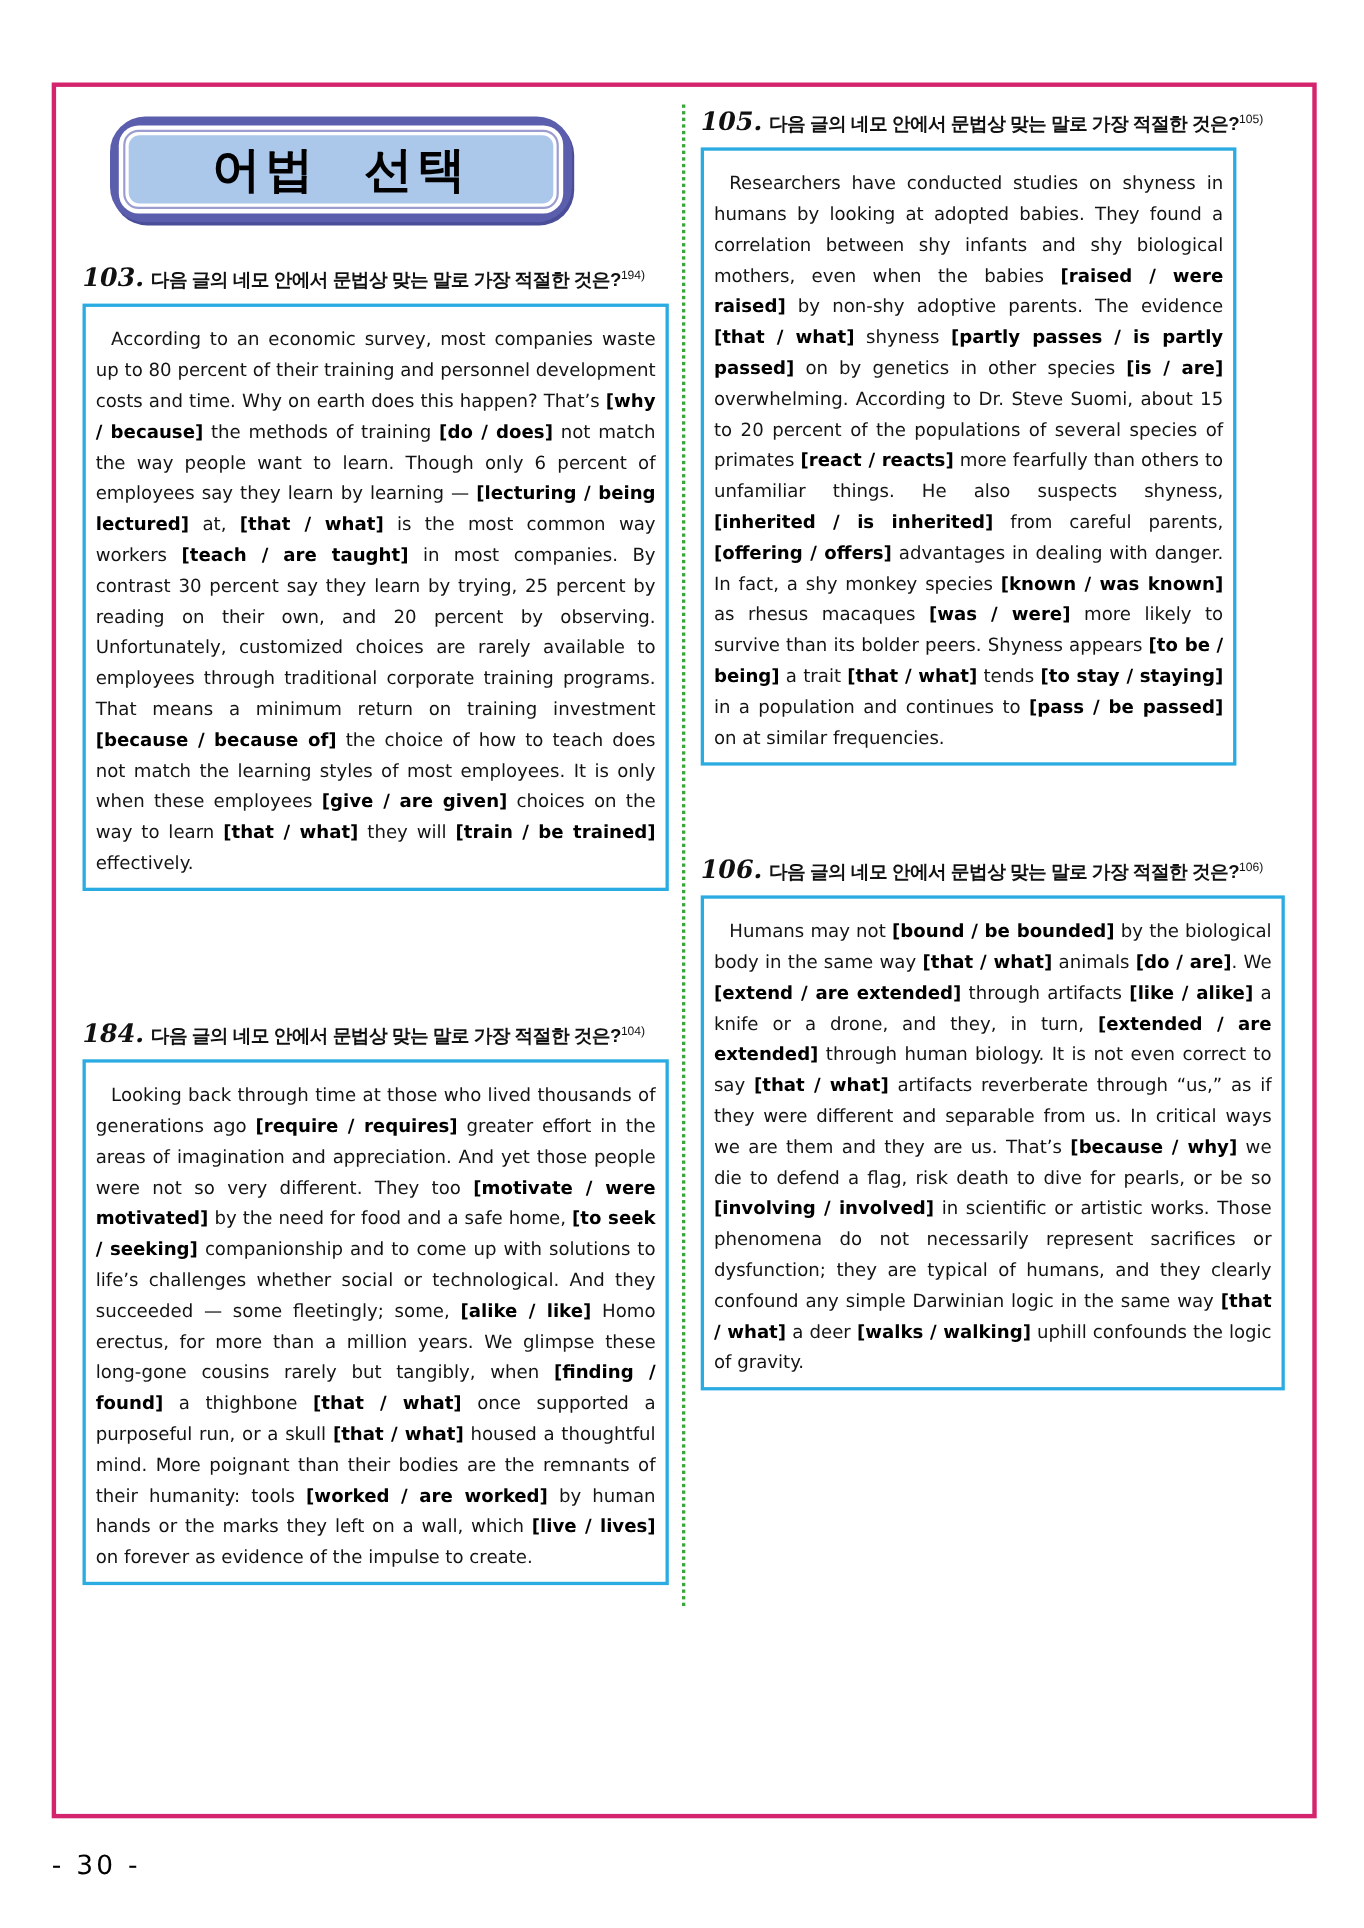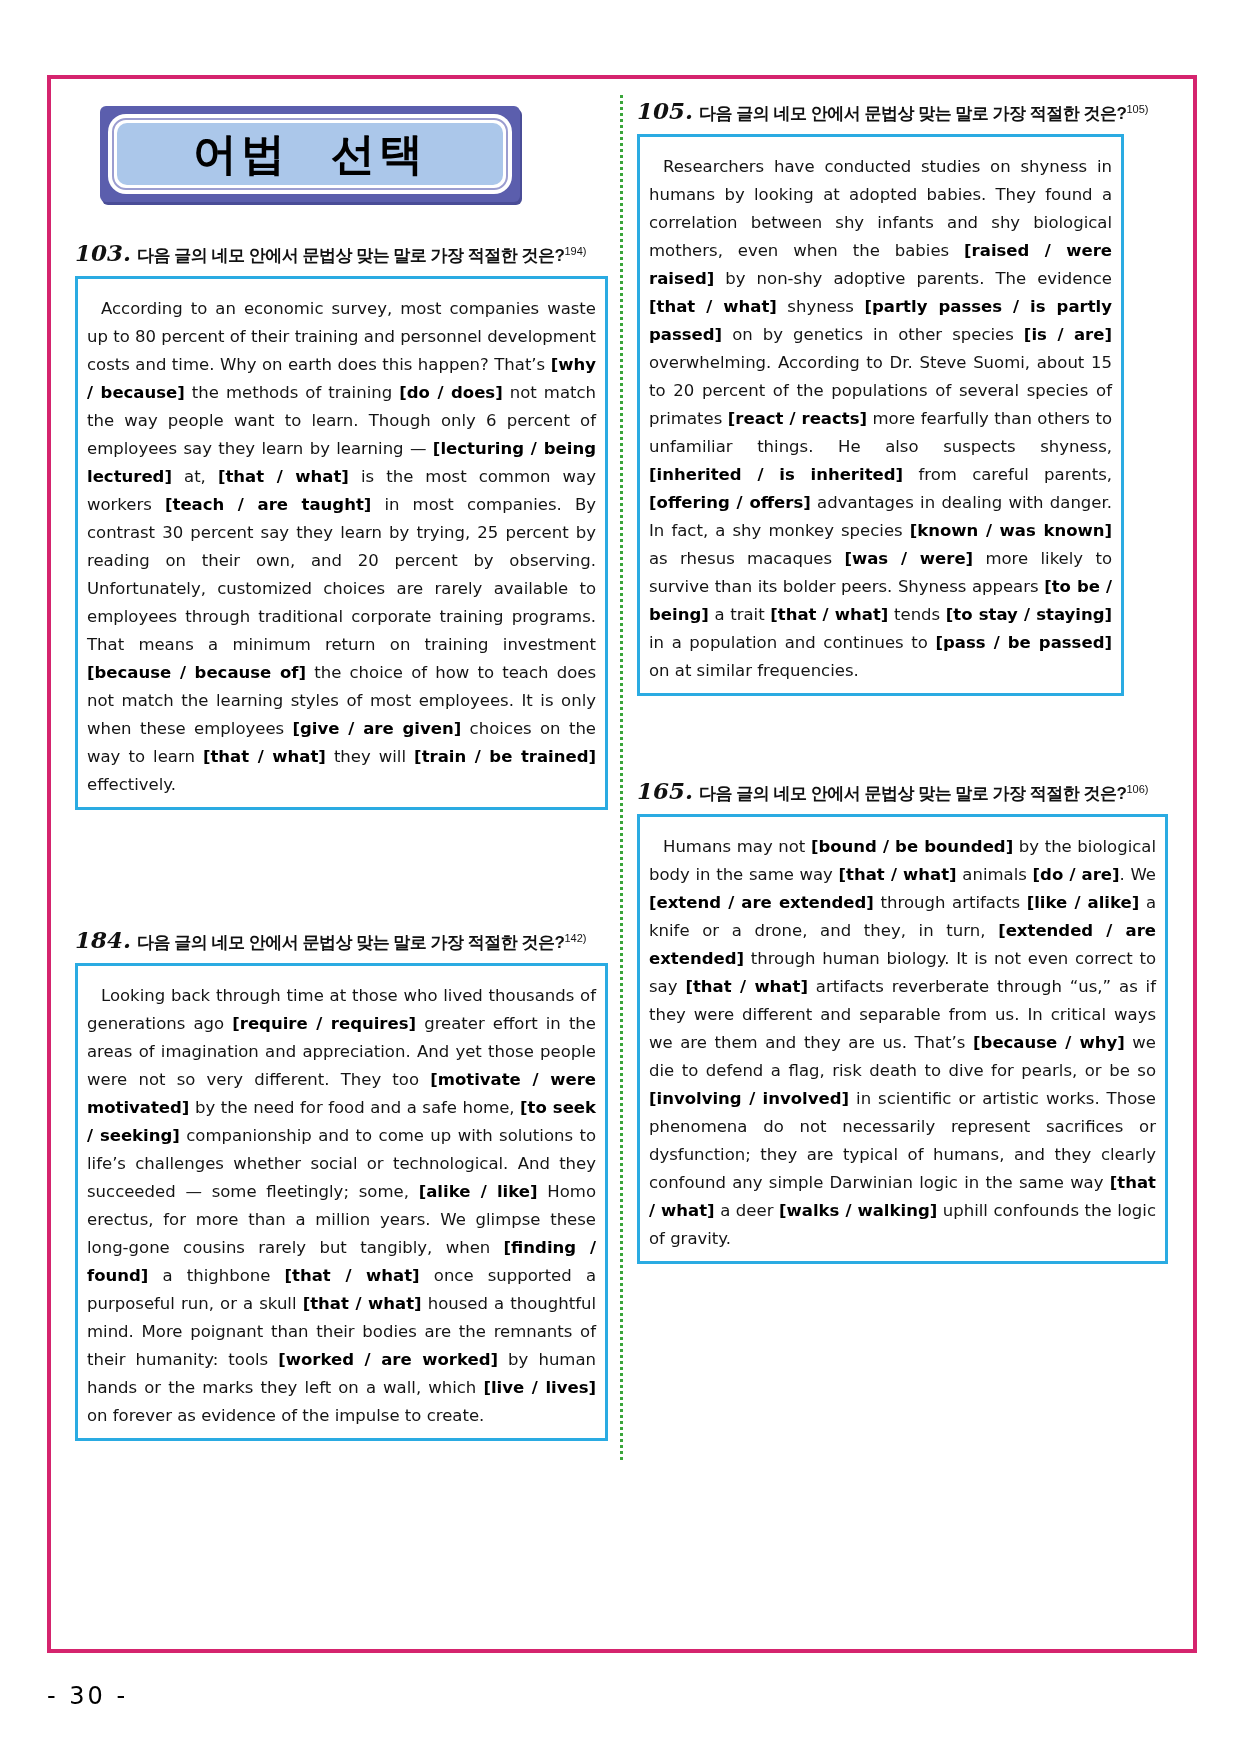--- a/index.html
+++ b/index.html
@@ -2,21 +2,21 @@
 <html lang="ko"><head>
 <meta charset="utf-8">
 <style>
   html,body{margin:0;padding:0;background:#ffffff;}
   body{width:1240px;height:1753px;position:relative;font-family:"Liberation Sans",sans-serif;color:#111;}
   .sheet{position:absolute;inset:0;background:#fff;}
   .page-border{position:absolute;left:47px;top:75px;width:1150px;height:1578px;border:4px solid #d5246e;box-sizing:border-box;}
 
   
   .title-box{position:absolute;left:100px;top:106px;width:420px;height:96px;box-sizing:border-box;
-    background:#5b5ead;border-radius:6px;padding:8px;box-shadow:2px 3px 0 #4a4d97;}
+    background:#5b5ead;border-radius:32px;padding:8px;box-shadow:2px 3px 0 #4a4d97;}
   .title-mid{width:100%;height:100%;box-sizing:border-box;background:#fff;border-radius:18px;padding:4px;}
   .title-line{width:100%;height:100%;box-sizing:border-box;border:2px solid #9b9dd0;border-radius:14px;padding:3px;}
   .title-fill{width:100%;height:100%;box-sizing:border-box;background:#abc7ea;border-radius:10px;
     display:flex;align-items:center;justify-content:center;}
   .title-fill span{font-size:44px;font-weight:bold;color:#000;word-spacing:26px;letter-spacing:4px;}
 
   
   .col-divider{position:absolute;left:620px;top:95px;height:1365px;width:0;border-left:3px dotted #3aa53a;}
 
   
@@ -61,39 +61,39 @@
     <header class="q-header">
       <span class="q-num">103.</span><span class="q-prompt">다음 글의 네모 안에서 문법상 맞는 말로 가장 적절한 것은?</span><sup class="q-ref">194)</sup>
     </header>
     <div class="passage-box">
       <p class="passage"><span>According to an economic survey, most companies waste up to 80 percent of their training and personnel development costs and time. Why on earth does this happen? That’s </span><span class="choice">[why / because]</span><span> the methods of training </span><span class="choice">[do / does]</span><span> not match the way people want to learn. Though only 6 percent of employees say they learn by learning — </span><span class="choice">[lecturing / being lectured]</span><span> at, </span><span class="choice">[that / what]</span><span> is the most common way workers </span><span class="choice">[teach / are taught]</span><span> in most companies. By contrast 30 percent say they learn by trying, 25 percent by reading on their own, and 20 percent by observing. Unfortunately, customized choices are rarely available to employees through traditional corporate training programs. That means a minimum return on training investment </span><span class="choice">[because / because of]</span><span> the choice of how to teach does not match the learning styles of most employees. It is only when these employees </span><span class="choice">[give / are given]</span><span> choices on the way to learn </span><span class="choice">[that / what]</span><span> they will </span><span class="choice">[train / be trained]</span><span> effectively.</span></p>
     </div>
   </section>
 
   <section class="question q-104">
     <header class="q-header">
-      <span class="q-num">184.</span><span class="q-prompt">다음 글의 네모 안에서 문법상 맞는 말로 가장 적절한 것은?</span><sup class="q-ref">142)</sup>
+      <span class="q-num">184.</span><span class="q-prompt">다음 글의 네모 안에서 문법상 맞는 말로 가장 적절한 것은?</span><sup class="q-ref">104)</sup>
     </header>
     <div class="passage-box">
       <p class="passage"><span>Looking back through time at those who lived thousands of generations ago </span><span class="choice">[require / requires]</span><span> greater effort in the areas of imagination and appreciation. And yet those people were not so very different. They too </span><span class="choice">[motivate / were motivated]</span><span> by the need for food and a safe home, </span><span class="choice">[to seek / seeking]</span><span> companionship and to come up with solutions to life’s challenges whether social or technological. And they succeeded — some fleetingly; some, </span><span class="choice">[alike / like]</span><span> Homo erectus, for more than a million years. We glimpse these long-gone cousins rarely but tangibly, when </span><span class="choice">[finding / found]</span><span> a thighbone </span><span class="choice">[that / what]</span><span> once supported a purposeful run, or a skull </span><span class="choice">[that / what]</span><span> housed a thoughtful mind. More poignant than their bodies are the remnants of their humanity: tools </span><span class="choice">[worked / are worked]</span><span> by human hands or the marks they left on a wall, which </span><span class="choice">[live / lives]</span><span> on forever as evidence of the impulse to create.</span></p>
     </div>
   </section>
 
   <section class="question q-105">
     <header class="q-header">
       <span class="q-num">105.</span><span class="q-prompt">다음 글의 네모 안에서 문법상 맞는 말로 가장 적절한 것은?</span><sup class="q-ref">105)</sup>
     </header>
     <div class="passage-box">
       <p class="passage"><span>Researchers have conducted studies on shyness in humans by looking at adopted babies. They found a correlation between shy infants and shy biological mothers, even when the babies </span><span class="choice">[raised / were raised]</span><span> by non-shy adoptive parents. The evidence </span><span class="choice">[that / what]</span><span> shyness </span><span class="choice">[partly passes / is partly passed]</span><span> on by genetics in other species </span><span class="choice">[is / are]</span><span> overwhelming. According to Dr. Steve Suomi, about 15 to 20 percent of the populations of several species of primates </span><span class="choice">[react / reacts]</span><span> more fearfully than others to unfamiliar things. He also suspects shyness, </span><span class="choice">[inherited / is inherited]</span><span> from careful parents, </span><span class="choice">[offering / offers]</span><span> advantages in dealing with danger. In fact, a shy monkey species </span><span class="choice">[known / was known]</span><span> as rhesus macaques </span><span class="choice">[was / were]</span><span> more likely to survive than its bolder peers. Shyness appears </span><span class="choice">[to be / being]</span><span> a trait </span><span class="choice">[that / what]</span><span> tends </span><span class="choice">[to stay / staying]</span><span> in a population and continues to </span><span class="choice">[pass / be passed]</span><span> on at similar frequencies.</span></p>
     </div>
   </section>
 
   <section class="question q-106">
     <header class="q-header">
-      <span class="q-num">165.</span><span class="q-prompt">다음 글의 네모 안에서 문법상 맞는 말로 가장 적절한 것은?</span><sup class="q-ref">106)</sup>
+      <span class="q-num">106.</span><span class="q-prompt">다음 글의 네모 안에서 문법상 맞는 말로 가장 적절한 것은?</span><sup class="q-ref">106)</sup>
     </header>
     <div class="passage-box">
       <p class="passage"><span>Humans may not </span><span class="choice">[bound / be bounded]</span><span> by the biological body in the same way </span><span class="choice">[that / what]</span><span> animals </span><span class="choice">[do / are]</span><span>. We </span><span class="choice">[extend / are extended]</span><span> through artifacts </span><span class="choice">[like / alike]</span><span> a knife or a drone, and they, in turn, </span><span class="choice">[extended / are extended]</span><span> through human biology. It is not even correct to say </span><span class="choice">[that / what]</span><span> artifacts reverberate through “us,” as if they were different and separable from us. In critical ways we are them and they are us. That’s </span><span class="choice">[because / why]</span><span> we die to defend a flag, risk death to dive for pearls, or be so </span><span class="choice">[involving / involved]</span><span> in scientific or artistic works. Those phenomena do not necessarily represent sacrifices or dysfunction; they are typical of humans, and they clearly confound any simple Darwinian logic in the same way </span><span class="choice">[that / what]</span><span> a deer </span><span class="choice">[walks / walking]</span><span> uphill confounds the logic of gravity.</span></p>
     </div>
   </section>
 
   <div class="page-number">- 30 -</div>
 </div>
 
 </body></html>

